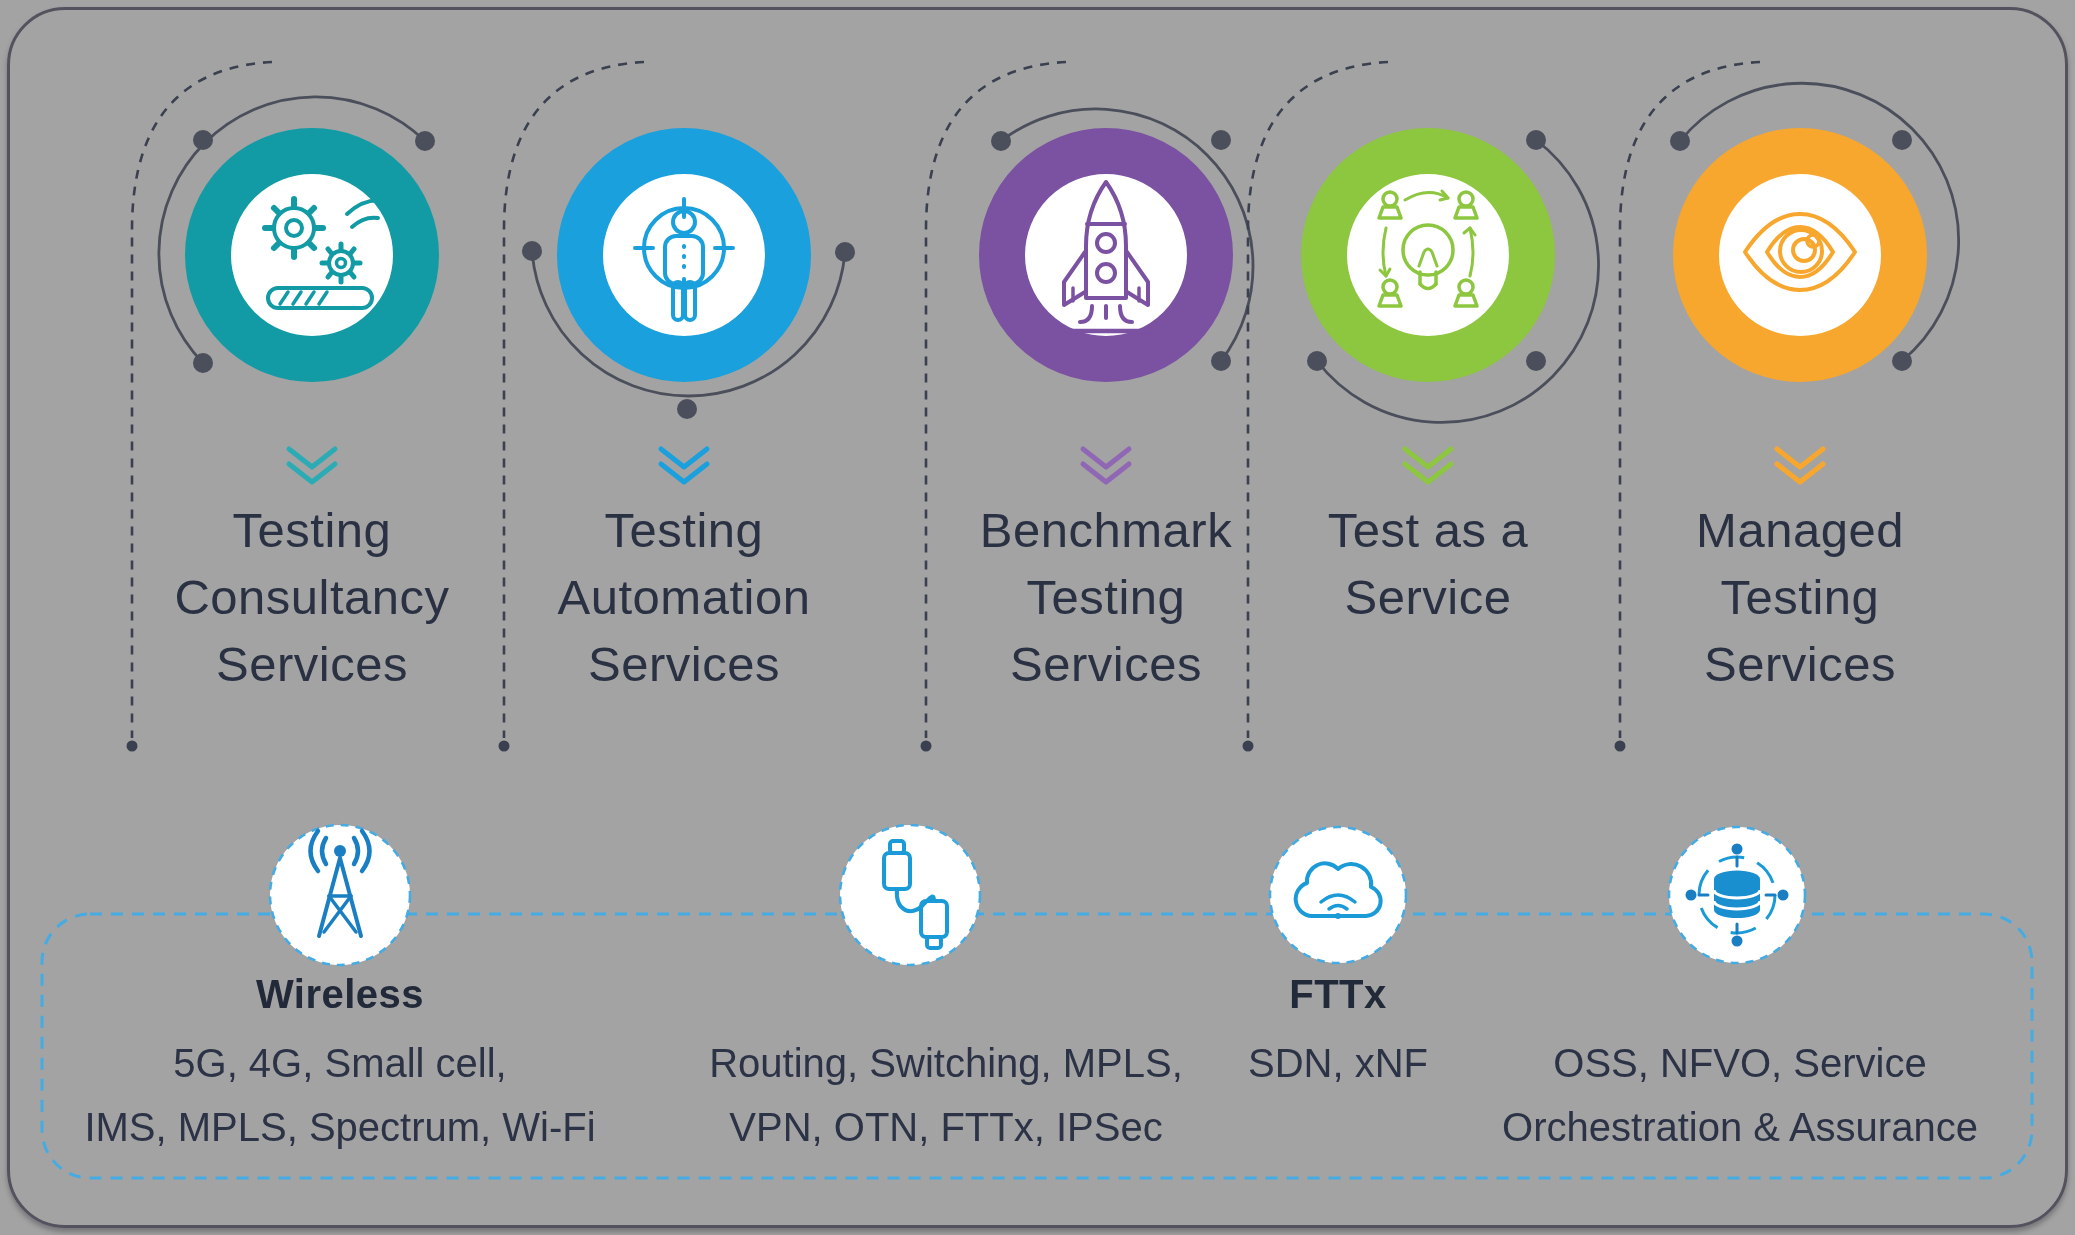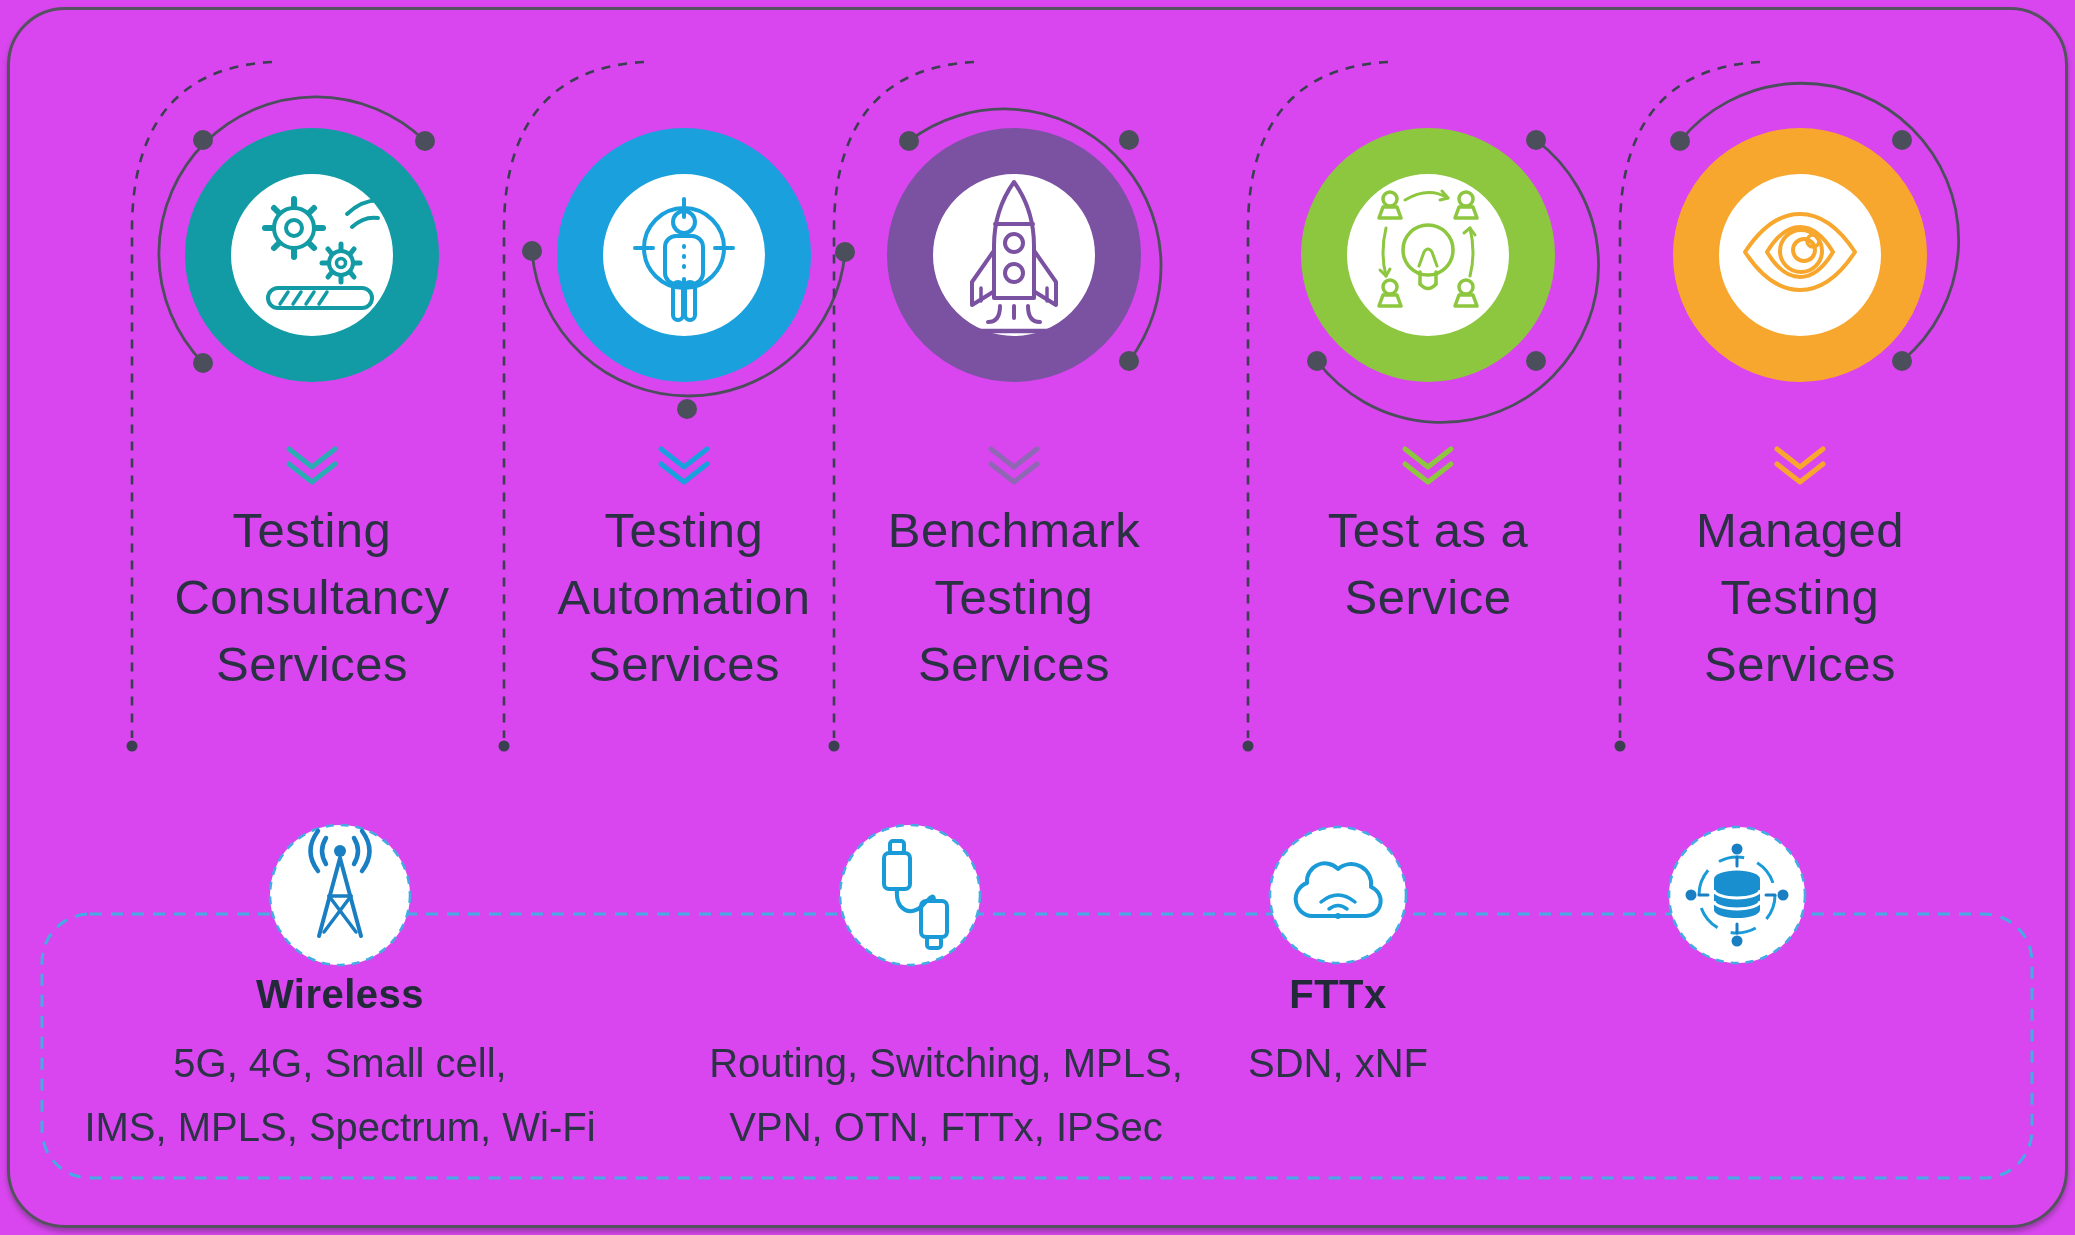--- a/index.html
+++ b/index.html
@@ -1,17 +1,17 @@
 <!DOCTYPE html>
 <html><head>
 <meta charset="utf-8">
 <style>
   html,body{margin:0;padding:0;background:#fff;}
   #canvas{
-    position:relative;width:2075px;height:1235px;background:#d946ef;overflow:hidden;
+    position:relative;width:2075px;height:1235px;background:#a3a3a3;overflow:hidden;
     font-family:"Liberation Sans", sans-serif;
   }
   #outer-border{
     position:absolute;left:7px;top:7px;right:7px;bottom:7px;
     border:3px solid #53525e;border-radius:58px;
     box-shadow:0 4px 5px rgba(40,40,50,.35);
     pointer-events:none;
   }
   .module{position:absolute;top:0;width:380px;height:770px;}
   .module svg.decor{position:absolute;left:0;top:0;}
@@ -119,21 +119,21 @@
       <g fill="none" stroke="#1aa0dc" stroke-width="5" stroke-linecap="round" stroke-linejoin="round">
         <polyline points="167,449 190,467 213,449"></polyline>
         <polyline points="167,464 190,482 213,464"></polyline>
       </g>
     </svg>
     <div class="service-label">Testing
 Automation
 Services</div>
   </div>
 
-  <div class="module" style="left:824px">
+  <div class="module" style="left:916px">
     <svg class="decor" width="380" height="770" viewBox="0 0 380 770">
       <path d="M 150 62 C 70 66 10 110 10 230 L 10 738" fill="none" stroke="#3a4050" stroke-width="2.6" stroke-dasharray="9 8"></path>
       <circle cx="10" cy="746" r="5.5" fill="#3a4050"></circle>
       <path d="M 85 141 A 157 157 0 0 1 305 361" fill="none" stroke="#4b4f5b" stroke-width="2.8"></path>
       <circle cx="85" cy="141" r="10" fill="#4b4f5b"></circle>
       <circle cx="305" cy="140" r="10" fill="#4b4f5b"></circle>
       <circle cx="305" cy="361" r="10" fill="#4b4f5b"></circle>
       <circle cx="190" cy="255" r="104" fill="#fff" stroke="#7b51a2" stroke-width="46"></circle>
       <g stroke="#7b51a2" fill="none" stroke-linecap="round" stroke-linejoin="round">
         <path d="M 190 182 Q 210 210 210 246 L 210 298 L 170 298 L 170 246 Q 170 210 190 182 Z" stroke-width="4"></path>
@@ -281,15 +281,17 @@
   <div class="domain-title" style="left:110px">Wireless</div>
   <div class="domain-details" style="left:40px">5G, 4G, Small cell,
 IMS, MPLS, Spectrum, Wi-Fi</div>
 
   <div class="domain-details" style="left:646px">Routing, Switching, MPLS,
 VPN, OTN, FTTx, IPSec</div>
 
   <div class="domain-title" style="left:1108px">FTTx</div>
   <div class="domain-details" style="left:1038px">SDN, xNF</div>
 
+  <div class="domain-details" style="left:1440px">OSS, NFVO, Service
+Orchestration &amp; Assurance</div>
 
   <div id="outer-border"></div>
 </div>
 
 </body></html>

